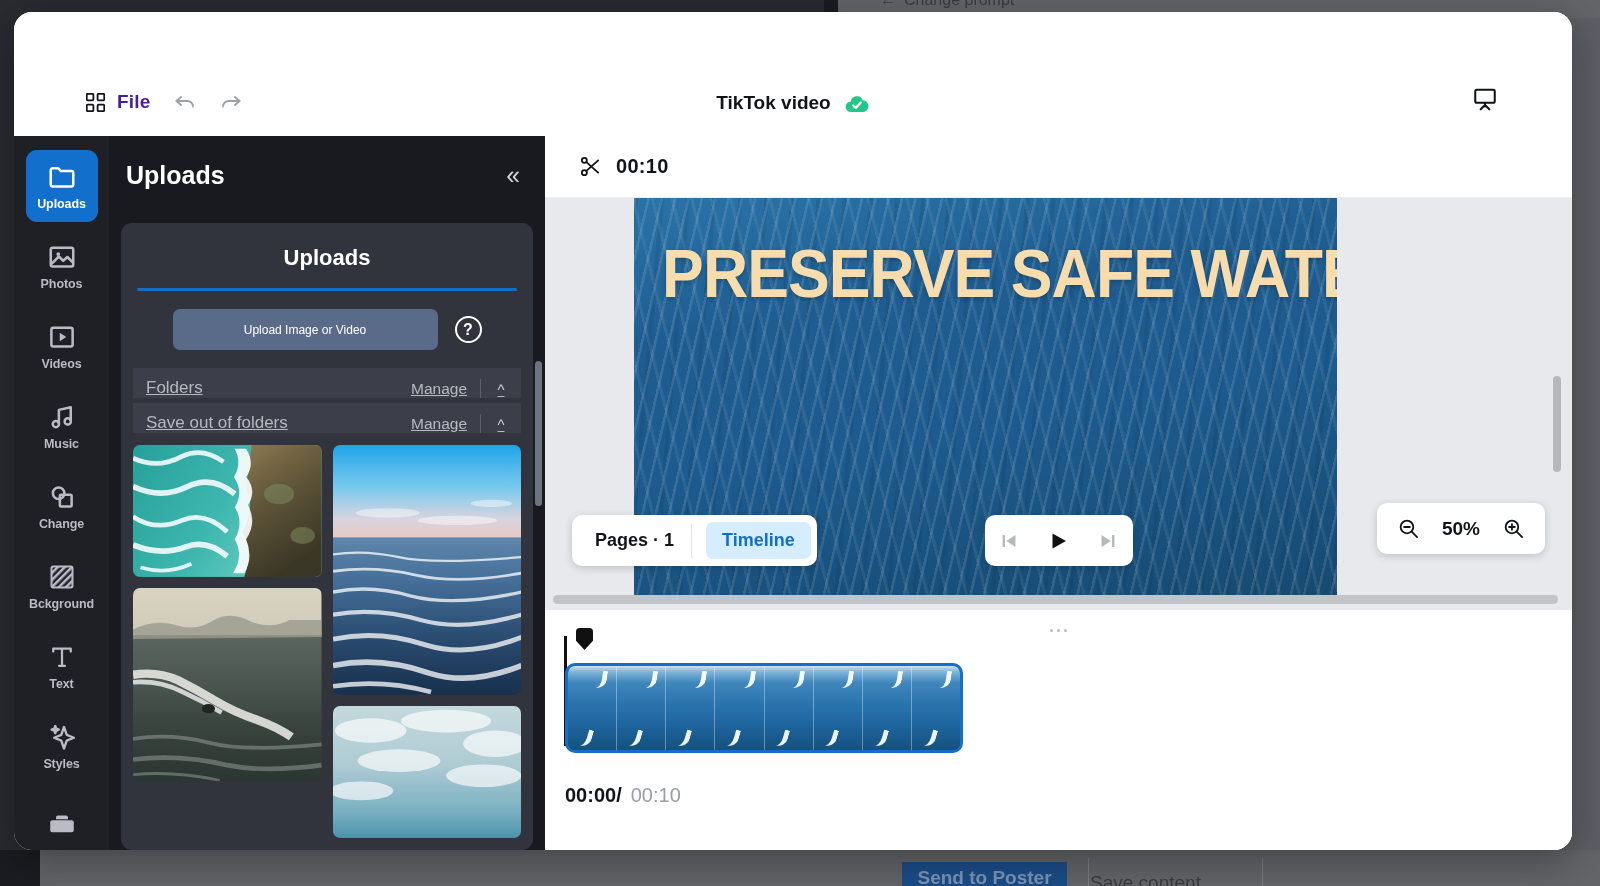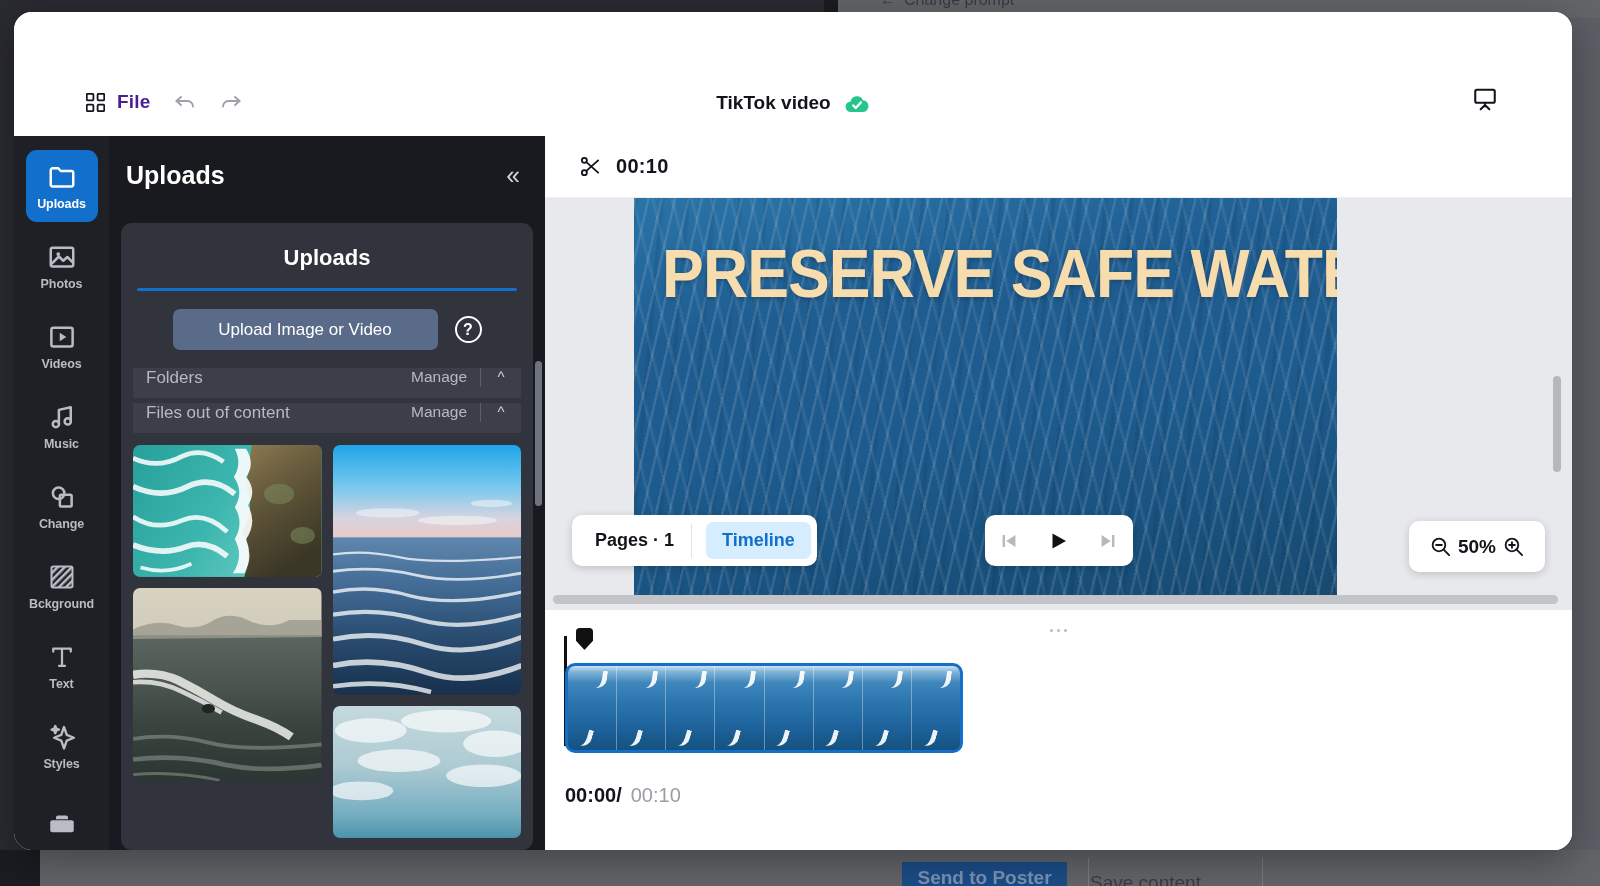--- a/index.html
+++ b/index.html
@@ -155,32 +155,32 @@
     text-align: center; font-size: 22px; font-weight: 700; color: #fff;
     margin-top: 22px;
   }
   .card-rule { height: 3px; background: #1270cc; margin: 17px 16px 0 16px; border-radius: 2px; }
   .upload-row {
     display: flex; align-items: center; justify-content: center; gap: 17px;
     margin-top: 18px;
   }
   .upload-btn {
     width: 265px; height: 41px; background: #5a6b89; border: none; border-radius: 7px;
-    color: #fff; font-size: 17px; font-weight: 400; cursor: pointer;
+    color: #fff; font-size: 12px; font-weight: 400; cursor: pointer;
     font-family: "Liberation Sans", sans-serif;
   }
   .help-ico {
     width: 27px; height: 27px; border: 2.2px solid #fff; border-radius: 50%;
     display: flex; align-items: center; justify-content: center;
     color: #fff; font-size: 16px; font-weight: 700; cursor: pointer;
   }
   .acc-row {
     margin: 0 12px; height: 30px; background: #3c3f49;
-    display: flex; align-items: flex-start; color: #b6b9c2;
-    font-size: 17px; padding-left: 13px; cursor: pointer;
+    display: flex; align-items: flex-end; color: #b6b9c2;
+    font-size: 17px; padding-left: 13px; cursor: pointer; text-decoration: underline;
   }
   .acc-row.first { margin-top: 18px; }
   .acc-row.second { margin-top: 5px; }
   .acc-name { flex: 1; }
   .acc-manage { font-size: 15.5px; color: #b6b9c2; padding-right: 13px; }
   .acc-sep { width: 1px; height: 19px; background: #5b5f6b; }
   .acc-chev { width: 40px; text-align: center; color: #cfd2d8; font-size: 15px; }
 
   .thumbs {
     position: absolute; left: 12px; right: 12px; top: 222px; bottom: 0;
@@ -271,23 +271,23 @@
     background: #d6ecff; color: #1270cc; font-size: 18px; font-weight: 700; cursor: pointer;
   }
   .player-pill {
     position: absolute; left: 50%; transform: translateX(-50%); bottom: 44px;
     height: 51px; width: 148px; background: #fff; border-radius: 10px;
     display: flex; align-items: center; justify-content: space-around;
     box-shadow: 0 2px 9px rgba(0,0,0,.18);
   }
   .player-pill svg { display: block; cursor: pointer; }
   .zoom-pill {
-    position: absolute; right: 27px; bottom: 38px;
+    position: absolute; right: 27px; bottom: 56px;
     height: 51px; background: #fff; border-radius: 10px;
-    display: flex; align-items: center; gap: 6px; padding: 0 20px;
+    display: flex; align-items: center; gap: 22px; padding: 0 20px;
     box-shadow: 0 2px 9px rgba(0,0,0,.18);
     text-align: right;
   }
   .zoom-pill svg { width: 23px; height: 23px; display: block; cursor: pointer; }
   .zoom-val { font-size: 19px; font-weight: 700; color: #12141a; }
 
   
   .drag-handle {
     position: absolute; left: 50%; transform: translateX(-50%); top: 487px;
     width: 40px; height: 14px; display: flex; align-items: center; justify-content: center;
@@ -506,21 +506,21 @@
           <div class="help-ico">?</div>
         </div>
 
         <div class="acc-row first">
           <span class="acc-name">Folders</span>
           <span class="acc-manage">Manage</span>
           <span class="acc-sep"></span>
           <span class="acc-chev">^</span>
         </div>
         <div class="acc-row second">
-          <span class="acc-name">Files out of content</span>
+          <span class="acc-name">Save out of folders</span>
           <span class="acc-manage">Manage</span>
           <span class="acc-sep"></span>
           <span class="acc-chev">^</span>
         </div>
 
         <div class="thumbs">
           <div class="thumb-col-wrap">
             <div class="thumb-col">
 
               <svg class="thumb" viewBox="0 0 200 140" preserveAspectRatio="none">

